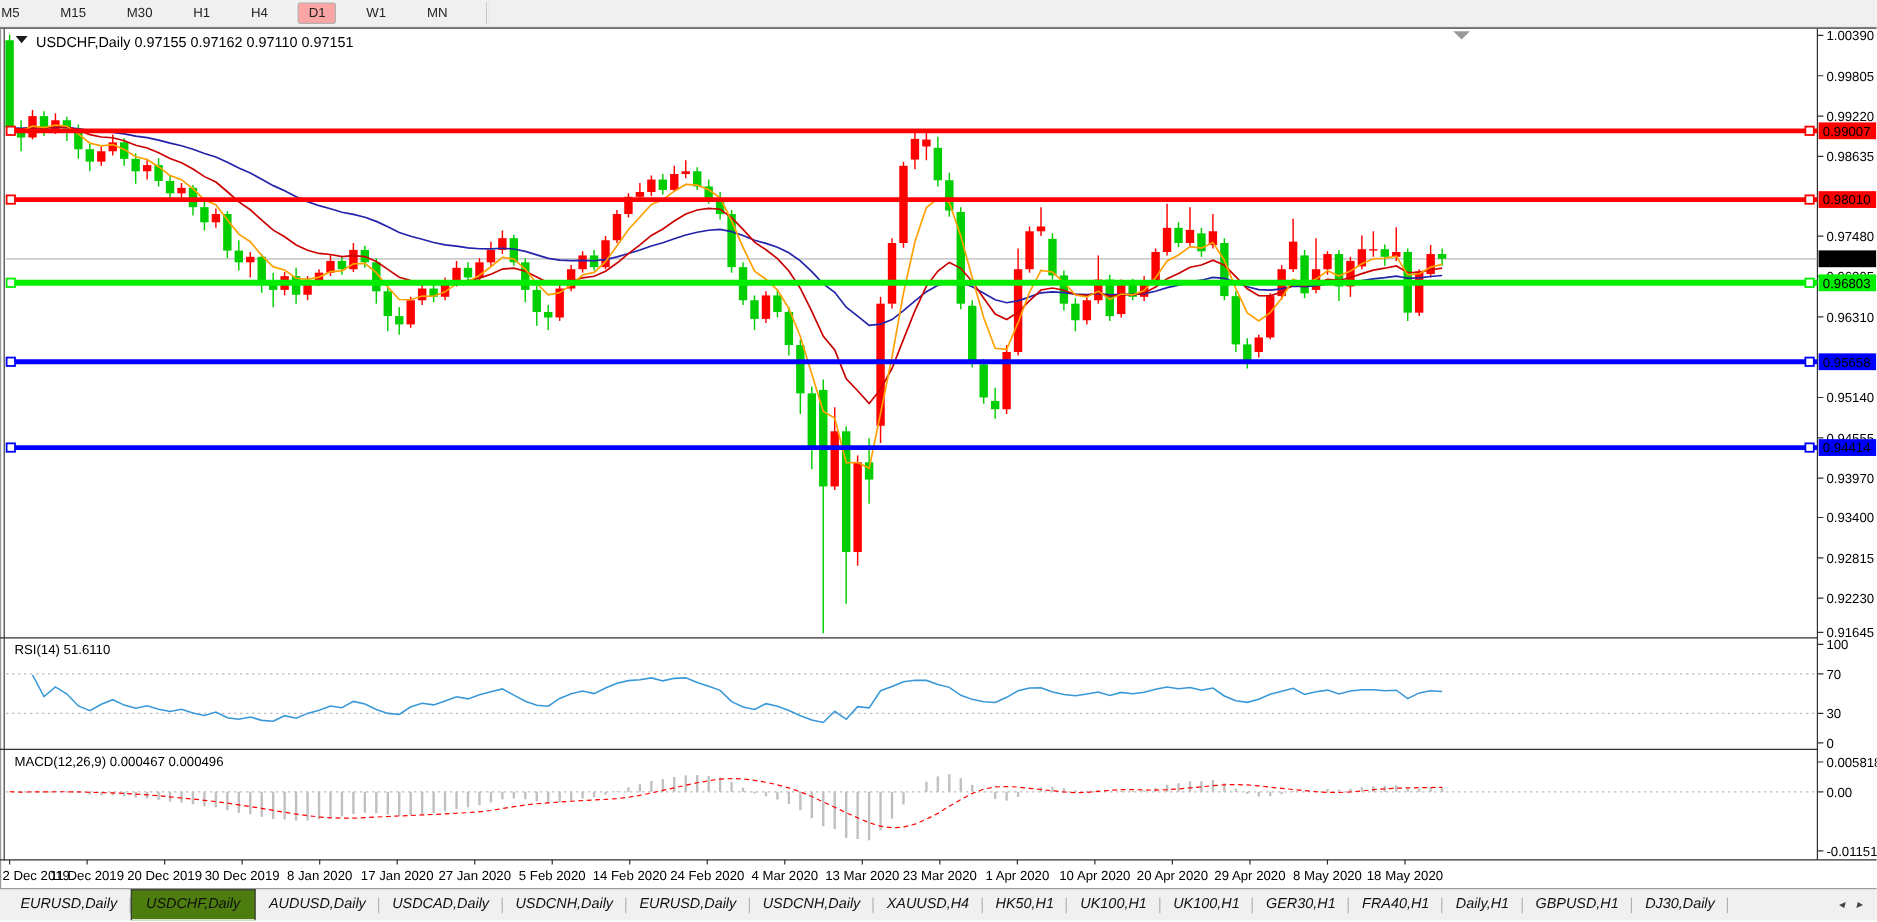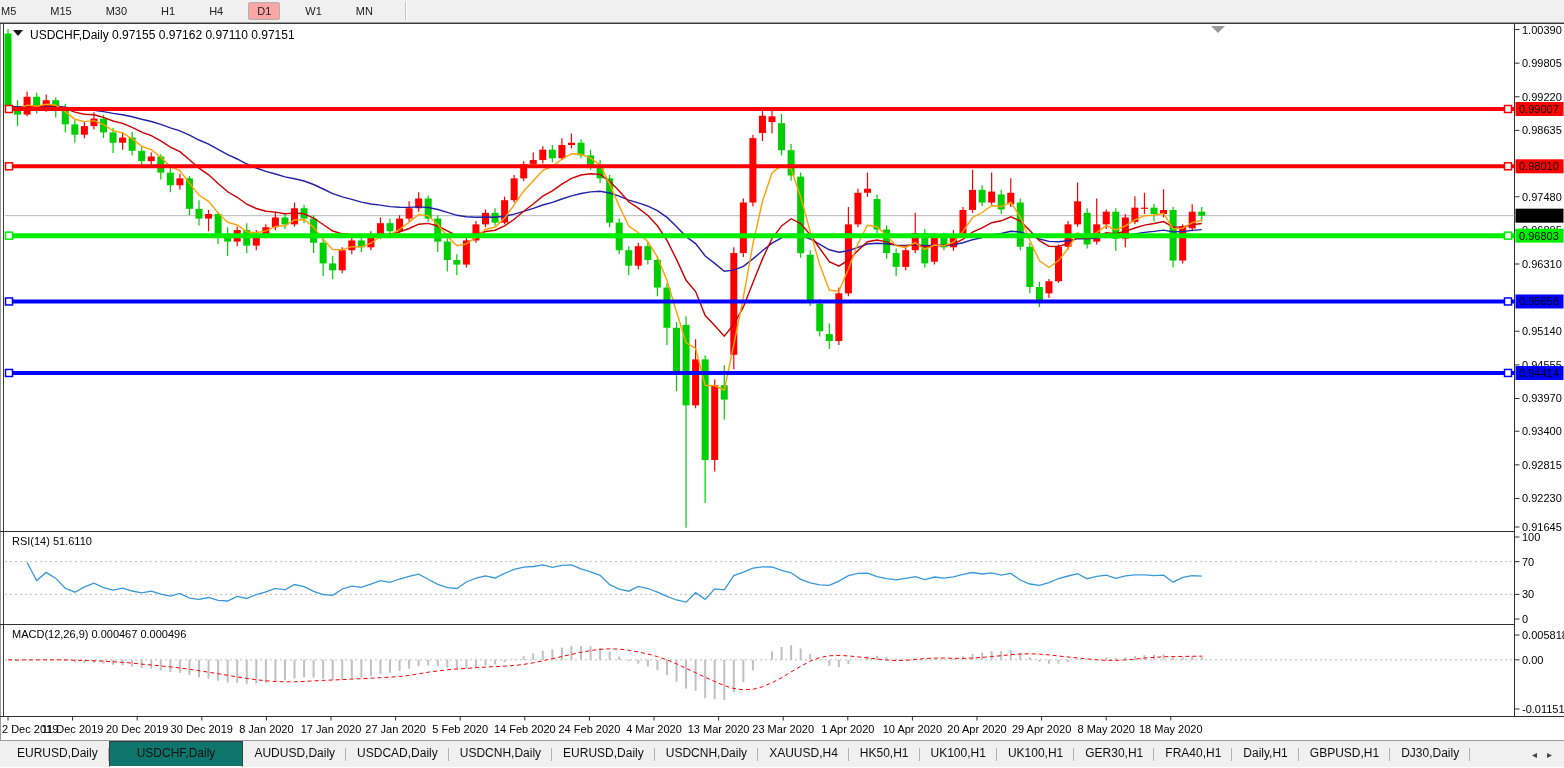--- a/index.html
+++ b/index.html
@@ -11,24 +11,24 @@
   .tf-btn.first{margin-left:-8px;}
   .tf-btn.active{background:#fca5a5;border:1px solid #b0b0b0;border-radius:2px;padding:2px 8px;}
   .toolbar-sep{width:1px;height:18px;background:#c4c4c4;border-right:1px solid #fff;margin-left:8px;}
   
   #chart-svg{display:block;flex:0 0 718px;}
   #chart-svg text{font-family:"Liberation Sans",sans-serif;fill:#000;}
   .svg-title{font-size:12px;}
   .ind-label{font-size:11px;}
   
   .tabbar{height:28px;background:#f0f0f0;border-top:1px solid #9a9a9a;display:flex;align-items:stretch;
-    padding-left:6px;font-size:12px;flex:0 0 27px;box-sizing:border-box;}
+    padding-left:6px;font-size:12px;flex:0 0 27px;box-sizing:border-box;font-style:italic;}
   .tab{padding:5px 11px 0;color:#111;position:relative;white-space:nowrap;cursor:default;}
   .tab:not(.active)::after{content:"";position:absolute;right:0;top:7px;height:13px;width:1px;background:#b2b2b2;}
-  .tab.active{background:#0f766e;border:1px solid #3c3c3c;border-bottom:1px solid #fff;padding:4px 27px 0;z-index:2;text-align:center;}
+  .tab.active{background:#4d7c0f;border:1px solid #3c3c3c;border-bottom:1px solid #fff;padding:4px 12px 0;z-index:2;text-align:center;}
   .tab-arrows{margin-left:auto;display:flex;gap:10px;align-items:center;padding:0 12px;color:#444;font-size:10px;}
   .tab-arrow{cursor:default;}
 </style>
 </head>
 <body>
 
 <div class="app">
   <div class="toolbar" id="toolbar">
       <div class="tf-btn first">M5</div>
       <div class="tf-btn">M15</div>

